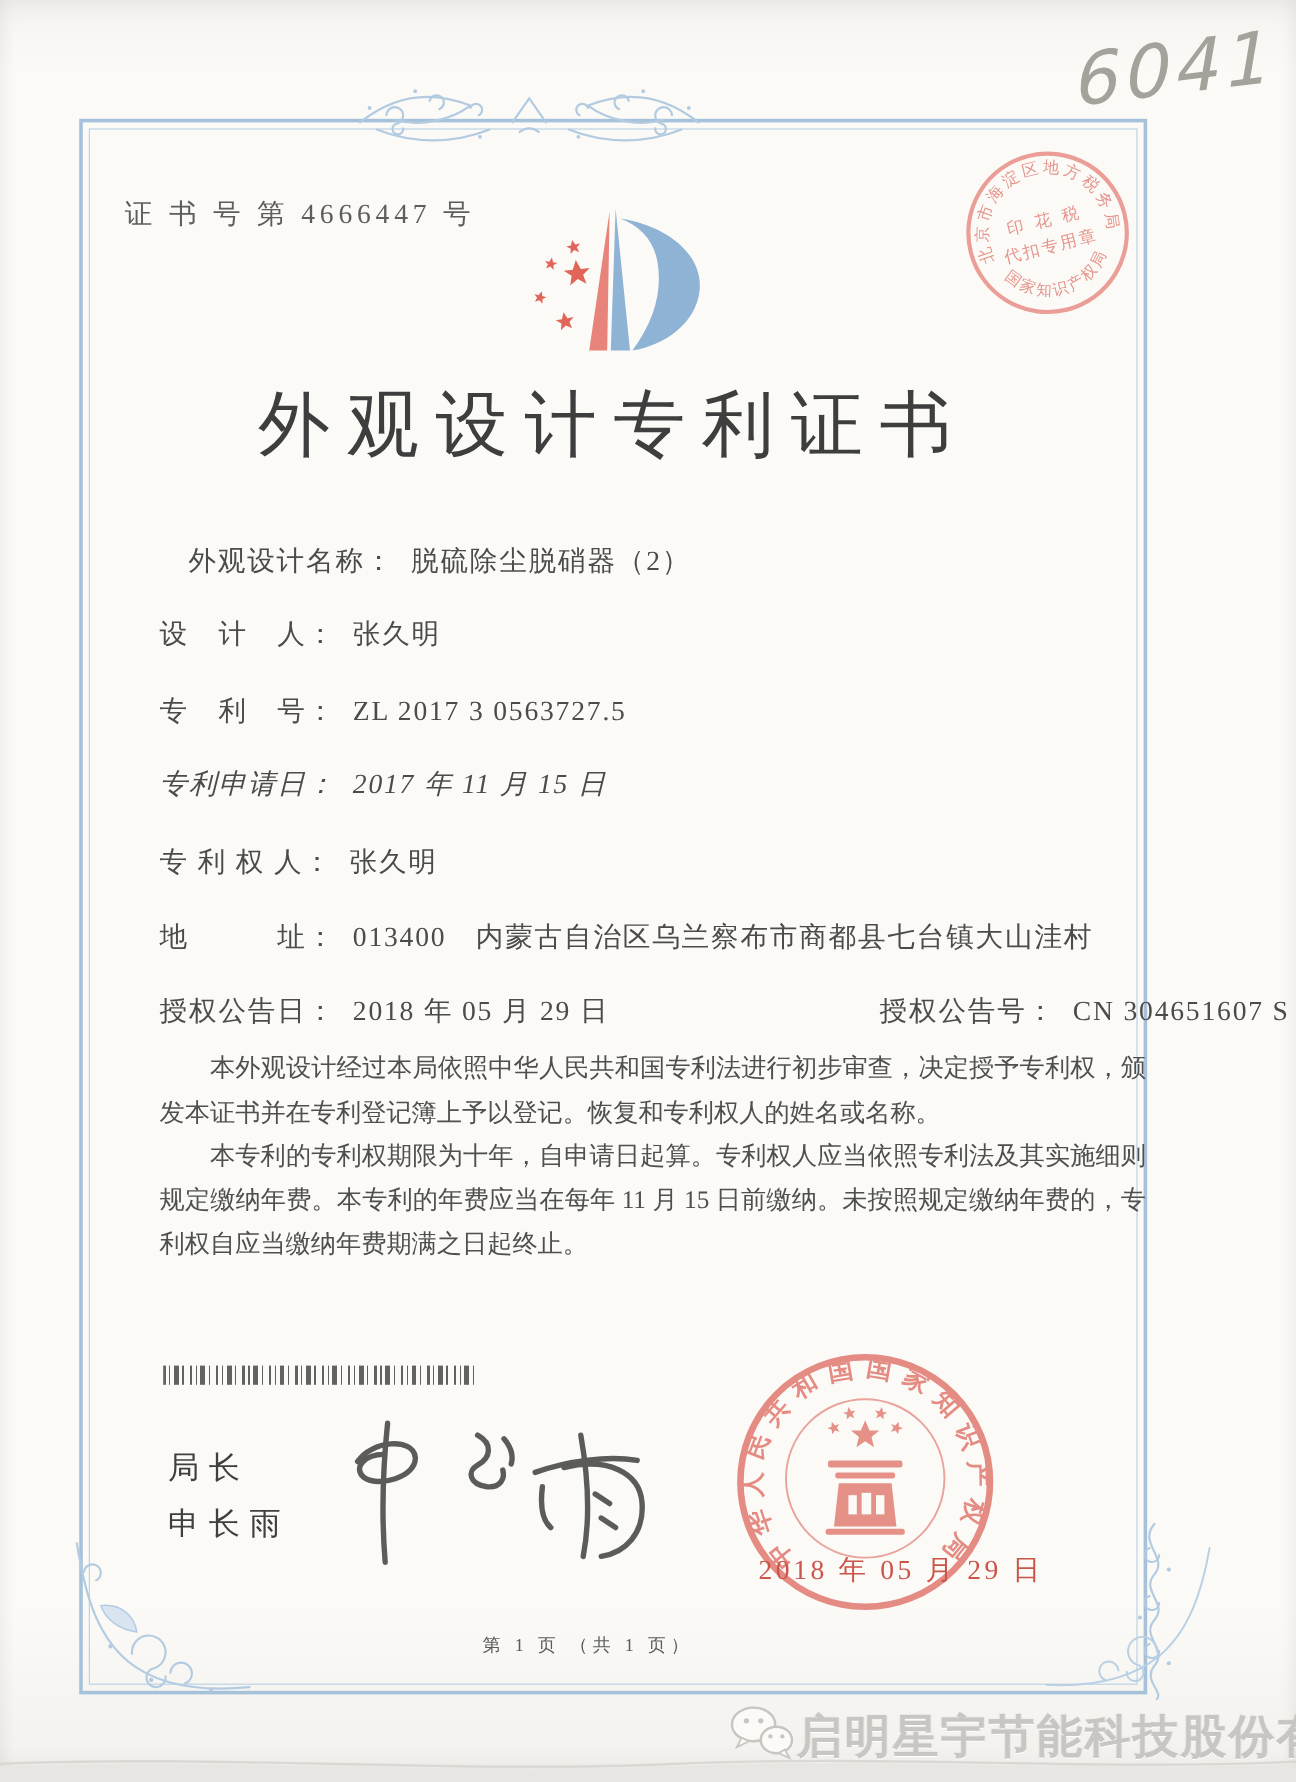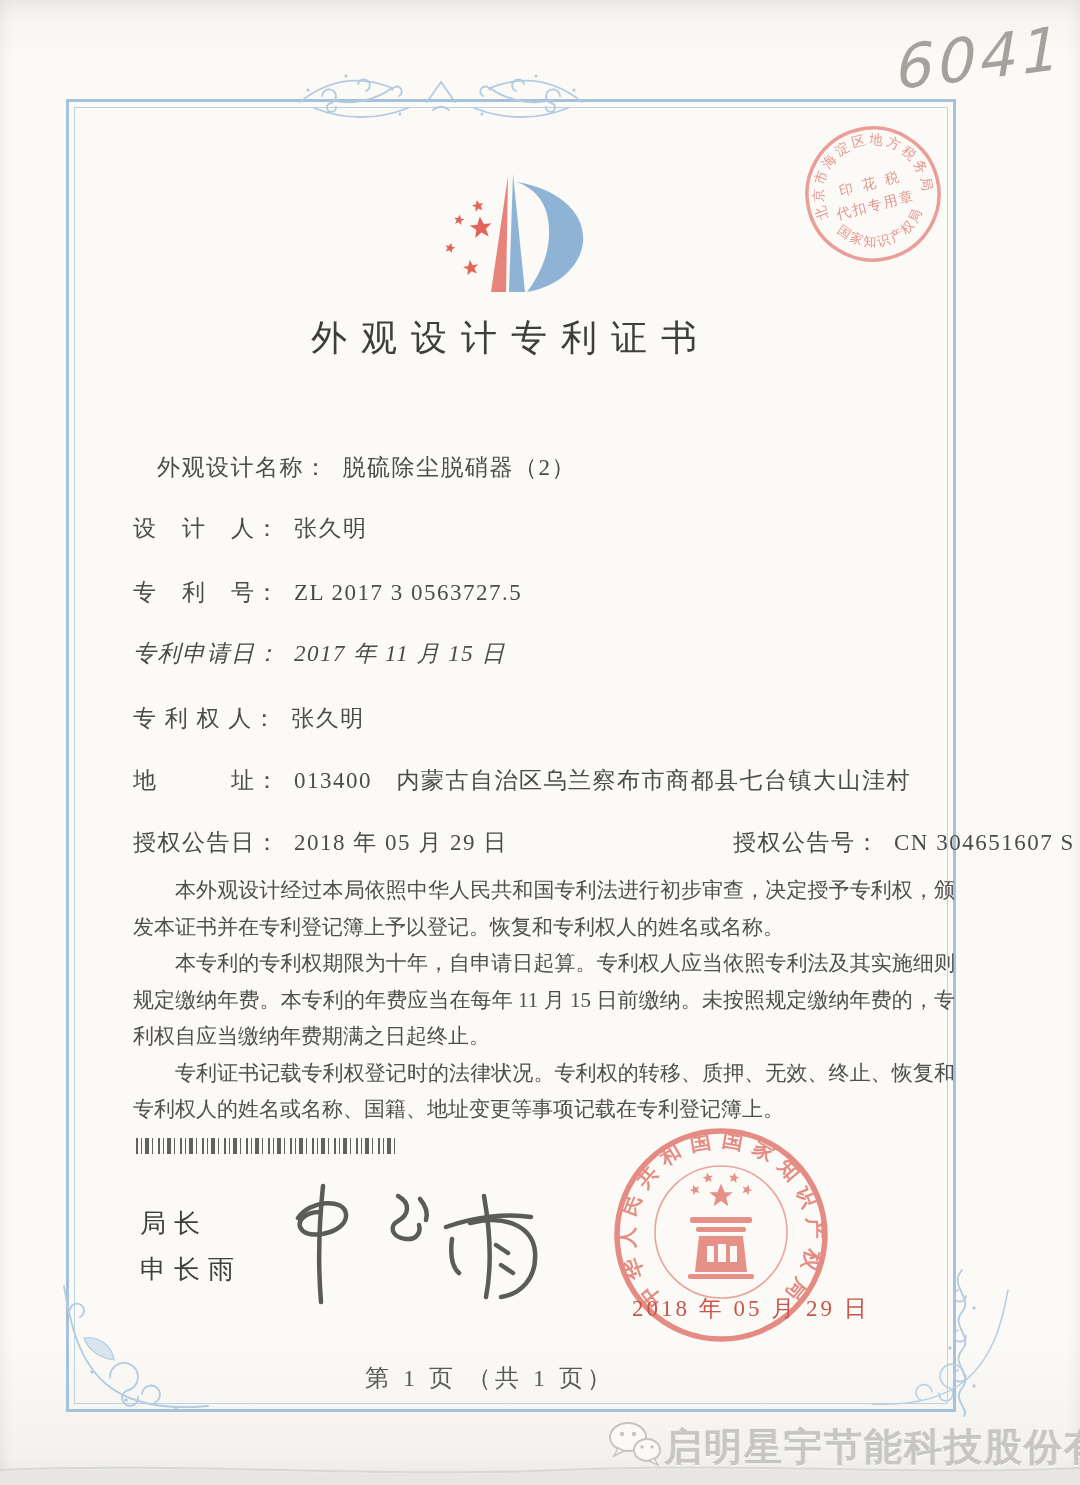--- a/index.html
+++ b/index.html
@@ -21,21 +21,21 @@
     position:absolute;left:896px;top:22px;width:180px;
     font-family:"DejaVu Sans",sans-serif;font-style:italic;font-weight:300;
     font-size:60px;color:#a5a19b;transform:rotate(-7deg) skewX(-6deg);
     letter-spacing:4px;
   }
   .cert-no{
     position:absolute;left:104px;top:163px;font-size:23px;letter-spacing:4px;color:#5d5d5d;
   }
   .title{
     position:absolute;left:0;top:314px;width:1022px;text-align:center;margin:0;
-    font-size:36px;font-weight:500;letter-spacing:14px;color:#3e3e3e;
+    font-size:60px;font-weight:500;letter-spacing:14px;color:#3e3e3e;
   }
   .field{position:absolute;left:133px;font-size:23px;color:#4b4b4b;letter-spacing:1.5px;white-space:nowrap;}
   .fvalue{margin-left:14px;}
   .grant-no{position:absolute;left:600px;top:0;}
   .body-text{
     position:absolute;left:133px;top:872px;width:822px;
     font-size:21px;line-height:36.5px;text-align:justify;color:#4f4f4f;
   }
   .body-text p{margin:0;text-indent:2em;}
   .barcode{
@@ -48,21 +48,21 @@
     opacity:.85;
   }
   .sig-title{position:absolute;left:140px;top:1206px;font-size:26px;letter-spacing:8px;color:#3f3f3f;}
   .sig-name{position:absolute;left:140px;top:1252px;font-size:26px;letter-spacing:8px;color:#3f3f3f;}
   .seal-date{
     position:absolute;left:632px;top:1293px;font-size:23px;letter-spacing:3px;
     color:#c9554b;z-index:6;white-space:nowrap;
   }
   .page-footer{
     position:absolute;left:340px;top:1362px;width:300px;text-align:center;
-    font-size:24px;letter-spacing:4px;color:#5a5a5a;
+    font-size:15px;letter-spacing:4px;color:#5a5a5a;
   }
   .watermark-text{
     position:absolute;left:664px;top:1422px;font-size:38px;letter-spacing:2px;
     color:#c7c6c2;text-shadow:0 1px 0 #ffffff,0 0 1px #a8a7a3;white-space:nowrap;
     font-family:"Liberation Sans",sans-serif;font-weight:bold;z-index:7;
   }
   svg{position:absolute;overflow:visible;}
   .seal-svg{z-index:5;}
   .stamp-svg{z-index:4;}
 </style>
@@ -87,20 +87,21 @@
         <circle cx="104" cy="50" r="1.6" fill="#b3cbe1" stroke="none"></circle>
       </g>
       <use href="#laceL" transform="scale(-1,1) translate(-290,0)"></use>
       <path d="M131,38 L145,18 L159,38"></path>
       <path d="M137,46 C142,42 148,42 153,46"></path>
     </g>
   </svg>
 
   <div class="handwritten">6041</div>
 
+  <div class="cert-no">证 书 号 第 4666447 号</div>
 
   <svg class="stamp-svg" style="left:797px;top:118px;" width="152" height="152" viewBox="0 0 152 152">
     <defs>
       <path id="taxTop" d="M30.7,97.1 A50,50 0 1 1 121.3,97.1"></path>
       <path id="taxBottom" d="M24,76 A52,52 0 0 0 128,76"></path>
     </defs>
     <g transform="rotate(-14 76 76)" opacity="0.88">
       <circle cx="76" cy="76" r="66" fill="none" stroke="#e8928a" stroke-width="3.5"></circle>
       <text font-size="13.5" letter-spacing="3" fill="#e3867e" font-family="'Liberation Serif',serif">
         <textPath href="#taxTop" startOffset="50%" text-anchor="middle">北京市海淀区地方税务局</textPath>
@@ -153,21 +154,20 @@
   <div class="field" style="top:827px;width:822px;">
     <span>授权公告日：</span><span class="fvalue">2018 年 05 月 29 日</span>
     <span class="grant-no">
       <span>授权公告号：</span><span class="fvalue">CN 304651607 S</span>
     </span>
   </div>
 
   <div class="body-text">
     <p>本外观设计经过本局依照中华人民共和国专利法进行初步审查，决定授予专利权，颁发本证书并在专利登记簿上予以登记。恢复和专利权人的姓名或名称。</p>
     <p>本专利的专利权期限为十年，自申请日起算。专利权人应当依照专利法及其实施细则规定缴纳年费。本专利的年费应当在每年 11 月 15 日前缴纳。未按照规定缴纳年费的，专利权自应当缴纳年费期满之日起终止。</p>
-    <p>专利证书记载专利权登记时的法律状况。专利权的转移、质押、无效、终止、恢复和专利权人的姓名或名称、国籍、地址变更等事项记载在专利登记簿上。</p>
   </div>
 
   <div class="barcode"></div>
 
   <div class="sig-title">局长</div>
   <div class="sig-name">申长雨</div>
 
   <svg style="left:280px;top:1170px;" width="280" height="140" viewBox="280 1170 280 140">
     <g stroke="#4a4a4a" stroke-width="4.5" fill="none" stroke-linecap="round" stroke-linejoin="round" opacity="0.9">
       <path d="M323,1186 C319,1224 318,1266 321,1302"></path>

